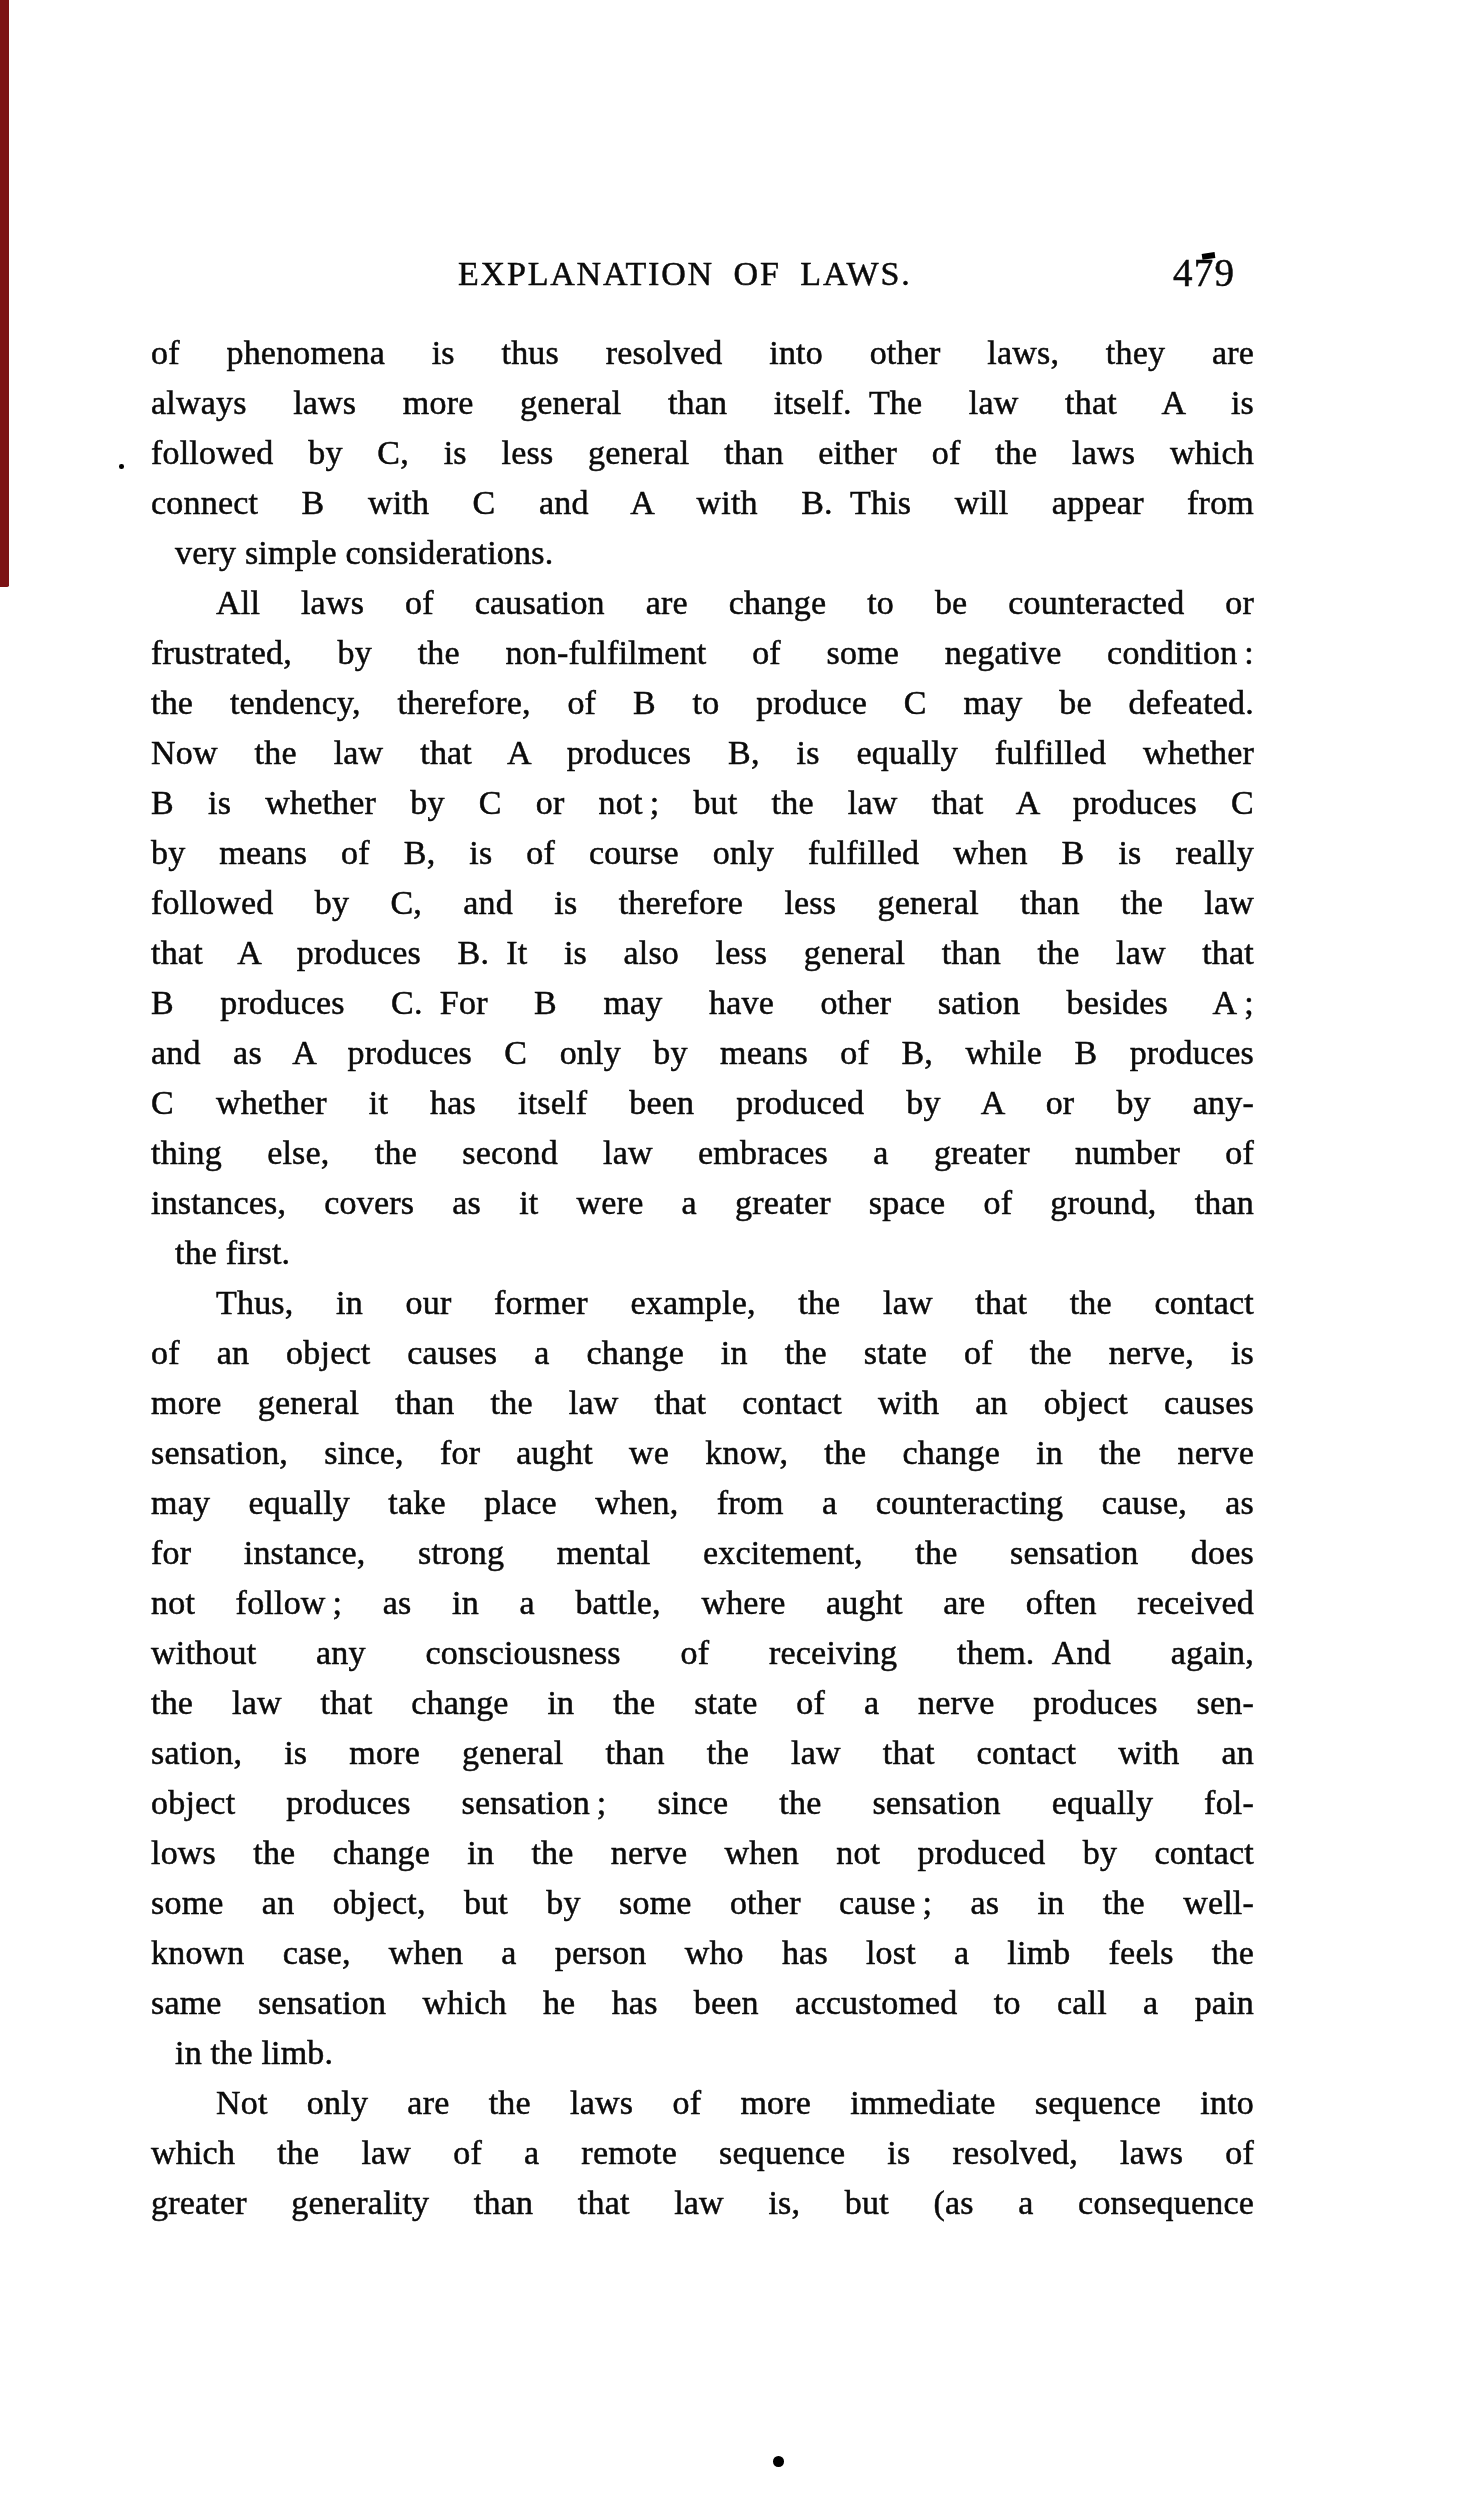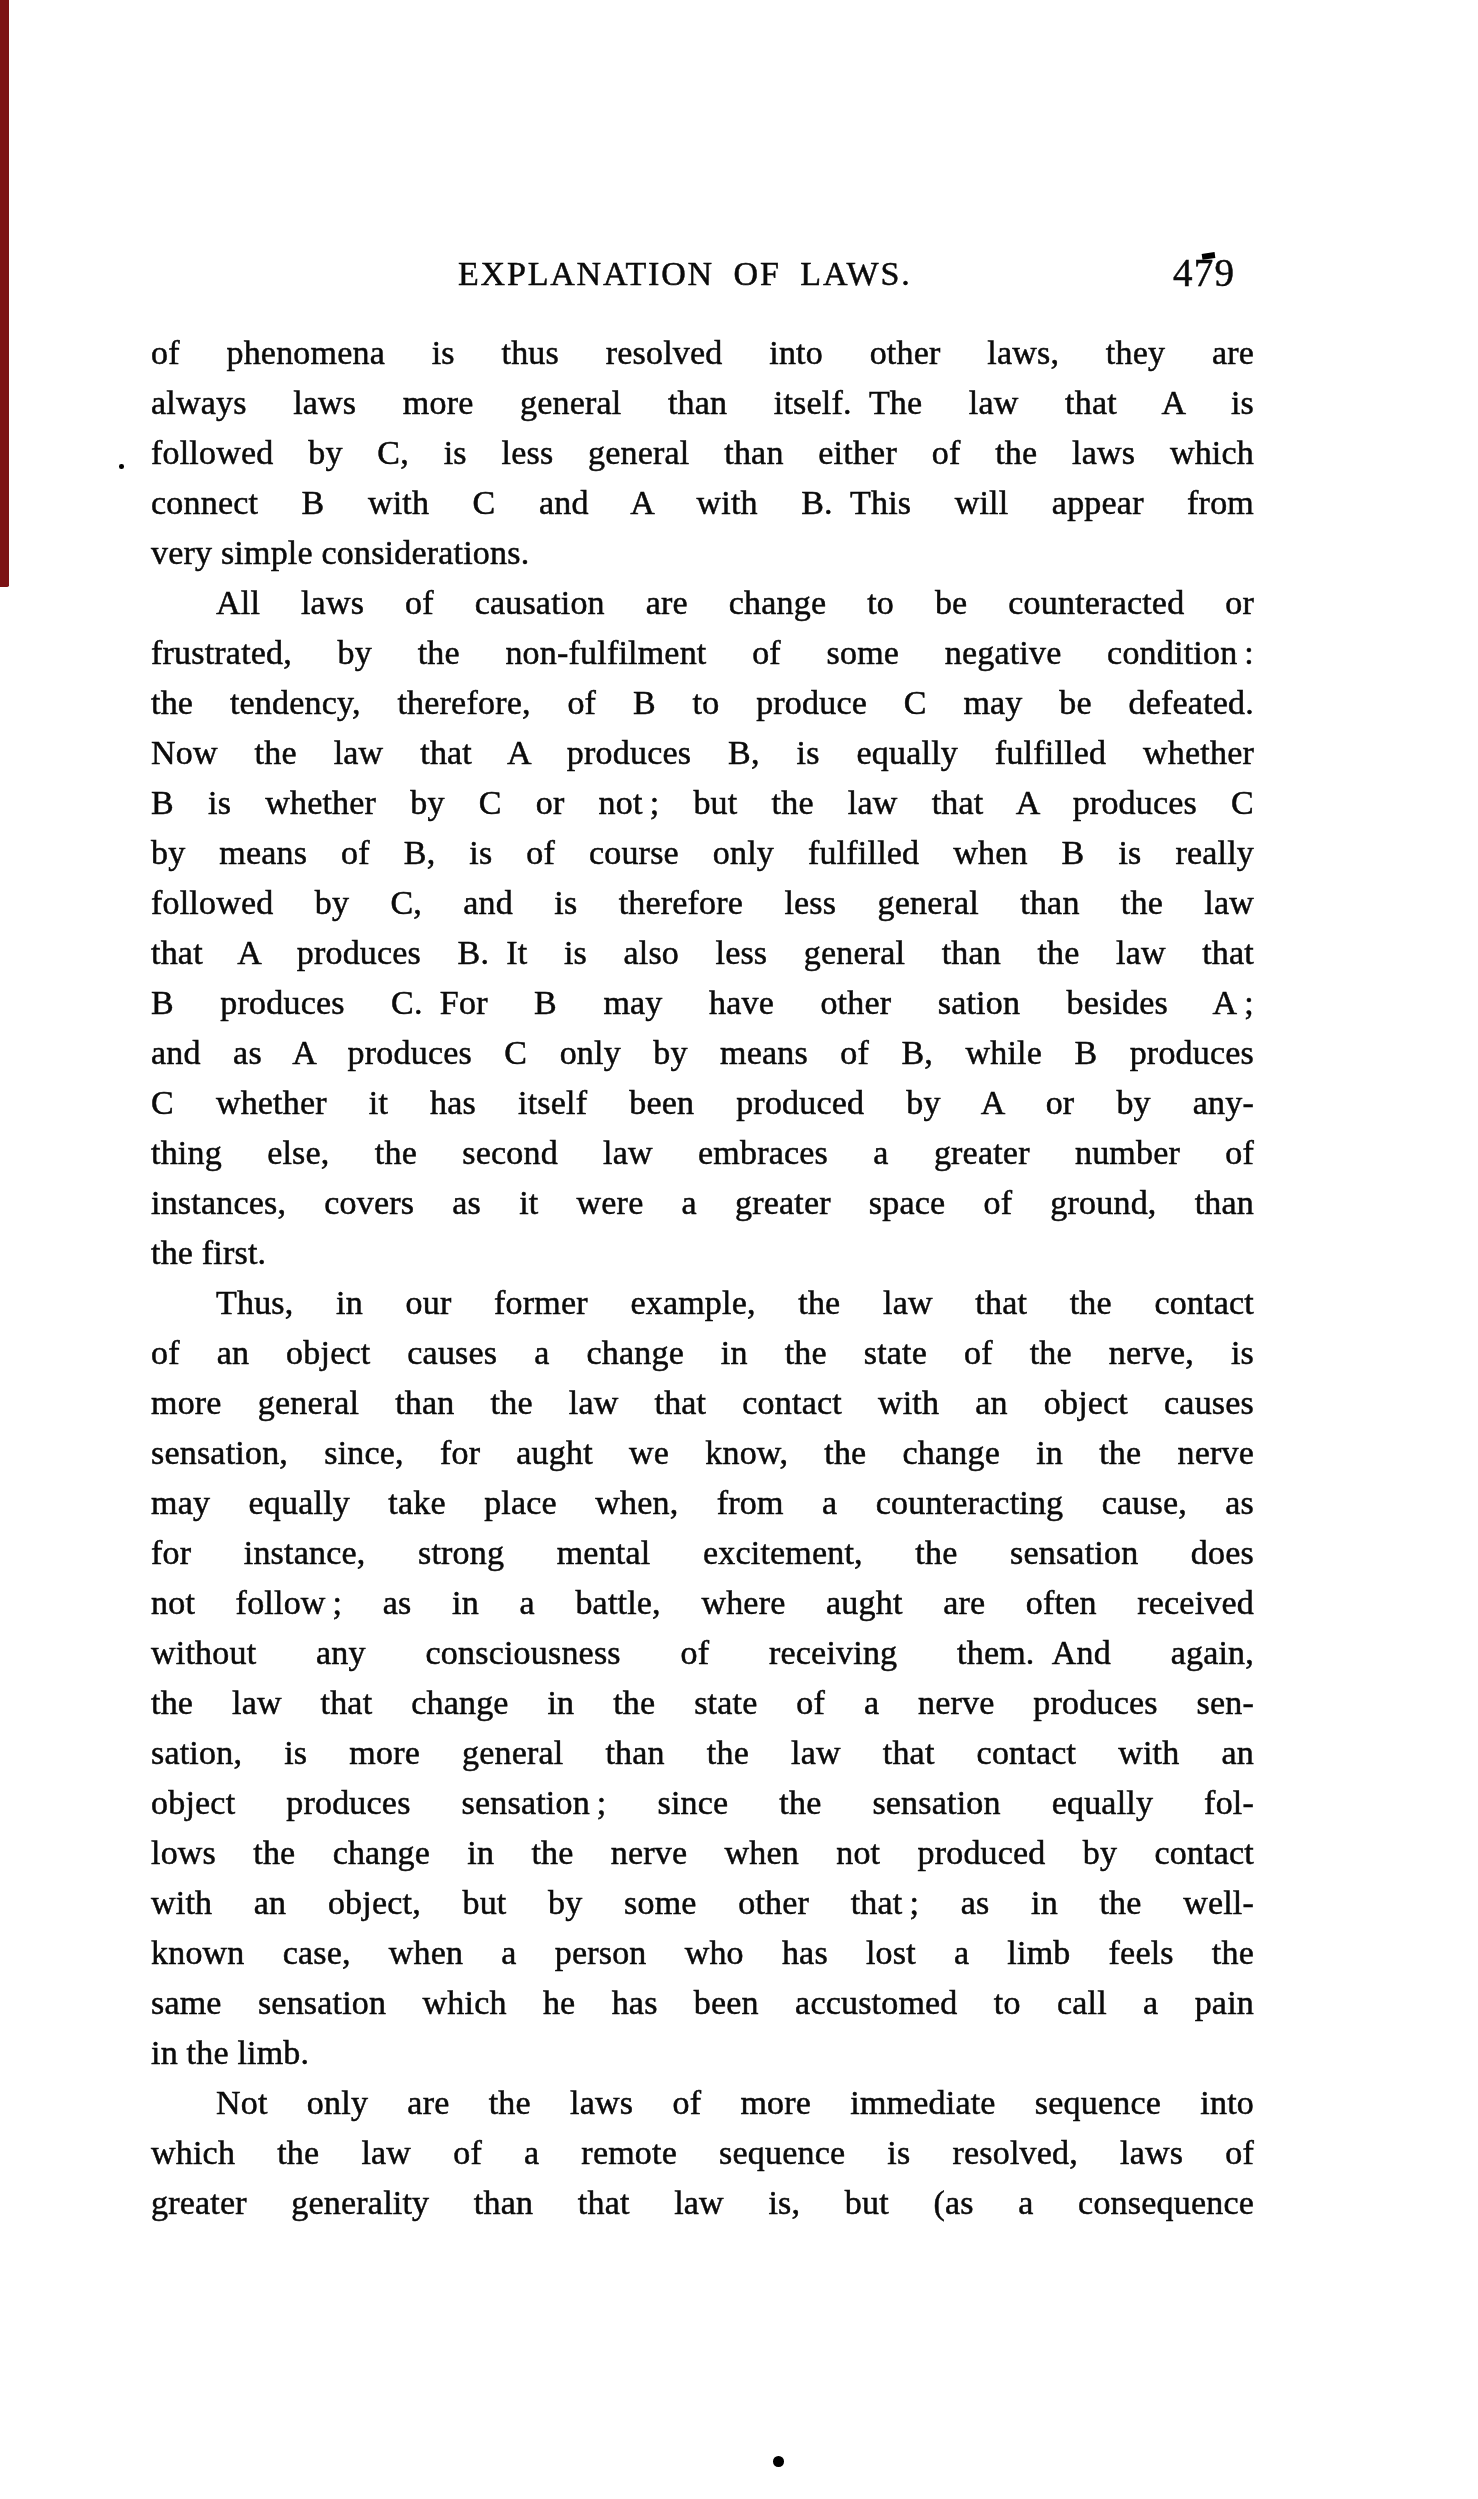--- a/index.html
+++ b/index.html
@@ -50,20 +50,21 @@
   .body-text .line {
     text-align: justify;
     text-align-last: justify;
     white-space: normal;
   }
   .body-text .line.indent {
     text-indent: 65px;
   }
   .body-text .line.pend {
     text-align-last: left;
+    margin-left: 24px;
   }
   .artifact {
     position: absolute;
   }
   .artifact.circle {
     border-radius: 50%;
   }
   .artifact.blob-left-round {
     border-radius: 16.5px 0 0 14px;
   }
@@ -105,21 +106,21 @@
       <div class="line">more general than the law that contact with an object causes</div>
       <div class="line">sensation, since, for aught we know, the change in the nerve</div>
       <div class="line">may equally take place when, from a counteracting cause, as</div>
       <div class="line">for instance, strong mental excitement, the sensation does</div>
       <div class="line">not follow ; as in a battle, where aught are often received</div>
       <div class="line">without any consciousness of receiving them. And again,</div>
       <div class="line">the law that change in the state of a nerve produces sen-</div>
       <div class="line">sation, is more general than the law that contact with an</div>
       <div class="line">object produces sensation ; since the sensation equally fol-</div>
       <div class="line">lows the change in the nerve when not produced by contact</div>
-      <div class="line">with an object, but by some other that ; as in the well-</div>
+      <div class="line">some an object, but by some other cause ; as in the well-</div>
       <div class="line">known case, when a person who has lost a limb feels the</div>
       <div class="line">same sensation which he has been accustomed to call a pain</div>
       <div class="line pend">in the limb.</div>
       <div class="line indent">Not only are the laws of more immediate sequence into</div>
       <div class="line">which the law of a remote sequence is resolved, laws of</div>
       <div class="line">greater generality than that law is, but (as a consequence</div>
     </div>
 
   <div>
       <div class="artifact strip" style="left: 0px; top: 0px; width: 9.4px; height: 587px; background: rgb(125, 19, 21);"></div>

